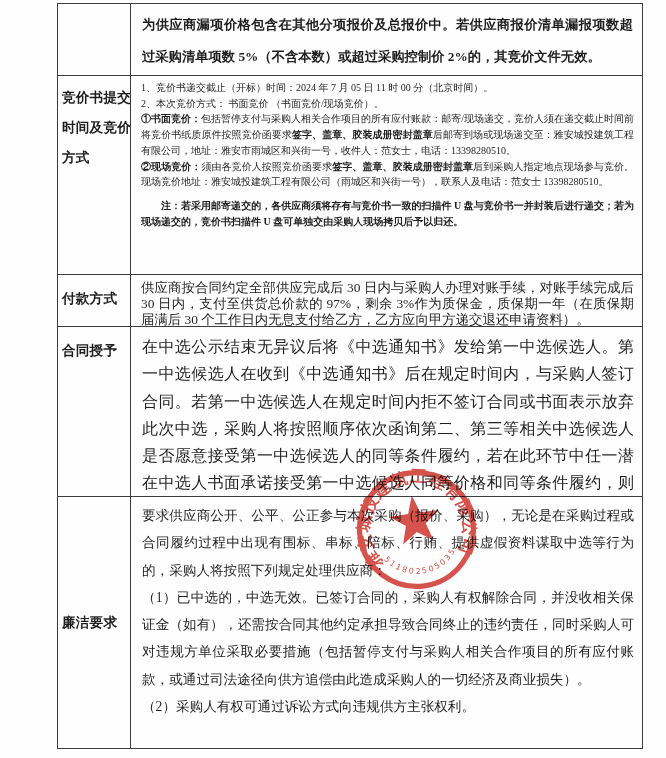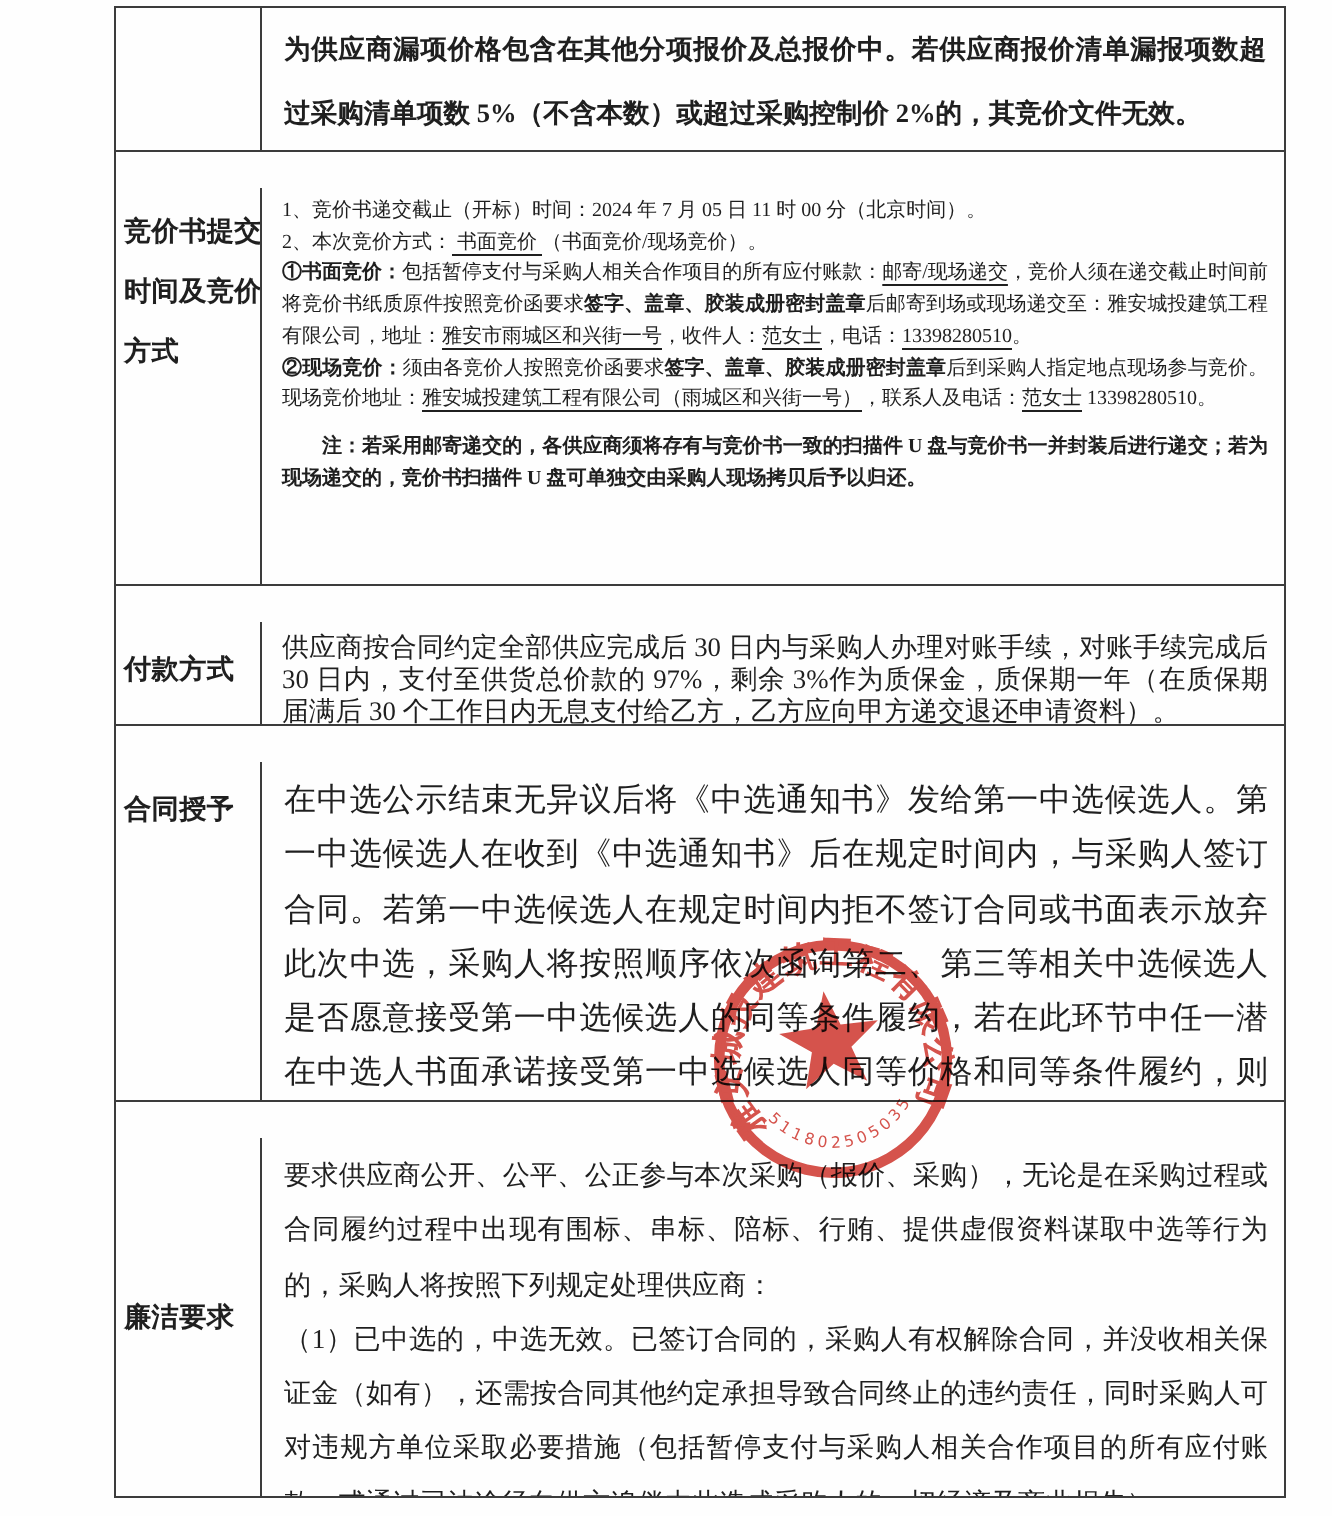--- a/index.html
+++ b/index.html
@@ -6,21 +6,21 @@
   body{
     width:666px;height:758px;position:relative;background:#ffffff;
     font-family:"Liberation Serif","DejaVu Serif",serif;color:#1f1f1f;
     overflow:hidden;
   }
   .page{position:absolute;inset:0;background:#fefefe;}
   
   .doc-table{
     position:absolute;left:57px;top:3px;width:586px;height:746px;
     border:1.4px solid #3c3c3c;box-sizing:border-box;
-    display:flex;flex-direction:column;background:transparent;gap:18px;
+    display:flex;flex-direction:column;background:transparent;
   }
   .trow{display:flex;box-sizing:border-box;border-bottom:1.3px solid #3c3c3c;overflow:hidden;}
   .trow:last-child{border-bottom:none;}
   .trow-0{height:72px;}
   .trow-1{height:199px;justify-content:space-between;}
   .trow-2{height:52px;}
   .trow-3{height:170px;}
   .trow-4{flex:1;}
   .hcell{
     flex:0 0 73px;width:73px;box-sizing:border-box;
@@ -36,21 +36,21 @@
   .hline{white-space:nowrap;}
   .ccell{flex:1;box-sizing:border-box;overflow:hidden;}
   .ccell p{margin:0;text-align:justify;text-justify:inter-ideograph;}
   .trow-0 .ccell{padding:5px 9px 0 11px;font-size:13.3px;line-height:31.5px;font-weight:700;}
   .trow-1 .ccell{padding:4px 8px 0 10px;font-size:10px;line-height:15.7px;}
   .trow-1 p.note{margin-top:8px;text-indent:2em;font-weight:bold;}
   .trow-2 .ccell{padding:5px 8px 0 10px;font-size:13.4px;line-height:15.8px;}
   .trow-3 .ccell{padding:6px 8px 0 11px;font-size:16px;line-height:27.3px;}
   .trow-4 .ccell{padding:5px 8px 0 11px;font-size:13.6px;line-height:27.3px;}
   span.b{font-weight:700;}
-  span.u{text-decoration:underline;text-underline-offset:2.5px;}
+  span.u{text-underline-offset:2.5px;}
   
   .seal{
     position:absolute;left:346px;top:459px;width:141px;height:141px;
     color:#cf362e;opacity:.86;mix-blend-mode:multiply;
     transform:rotate(-8deg);z-index:5;pointer-events:none;
   }
   .seal-name{
     font-family:"Liberation Sans","DejaVu Sans",sans-serif;
     font-weight:700;font-size:16.5px;letter-spacing:1px;fill:currentColor;
   }

